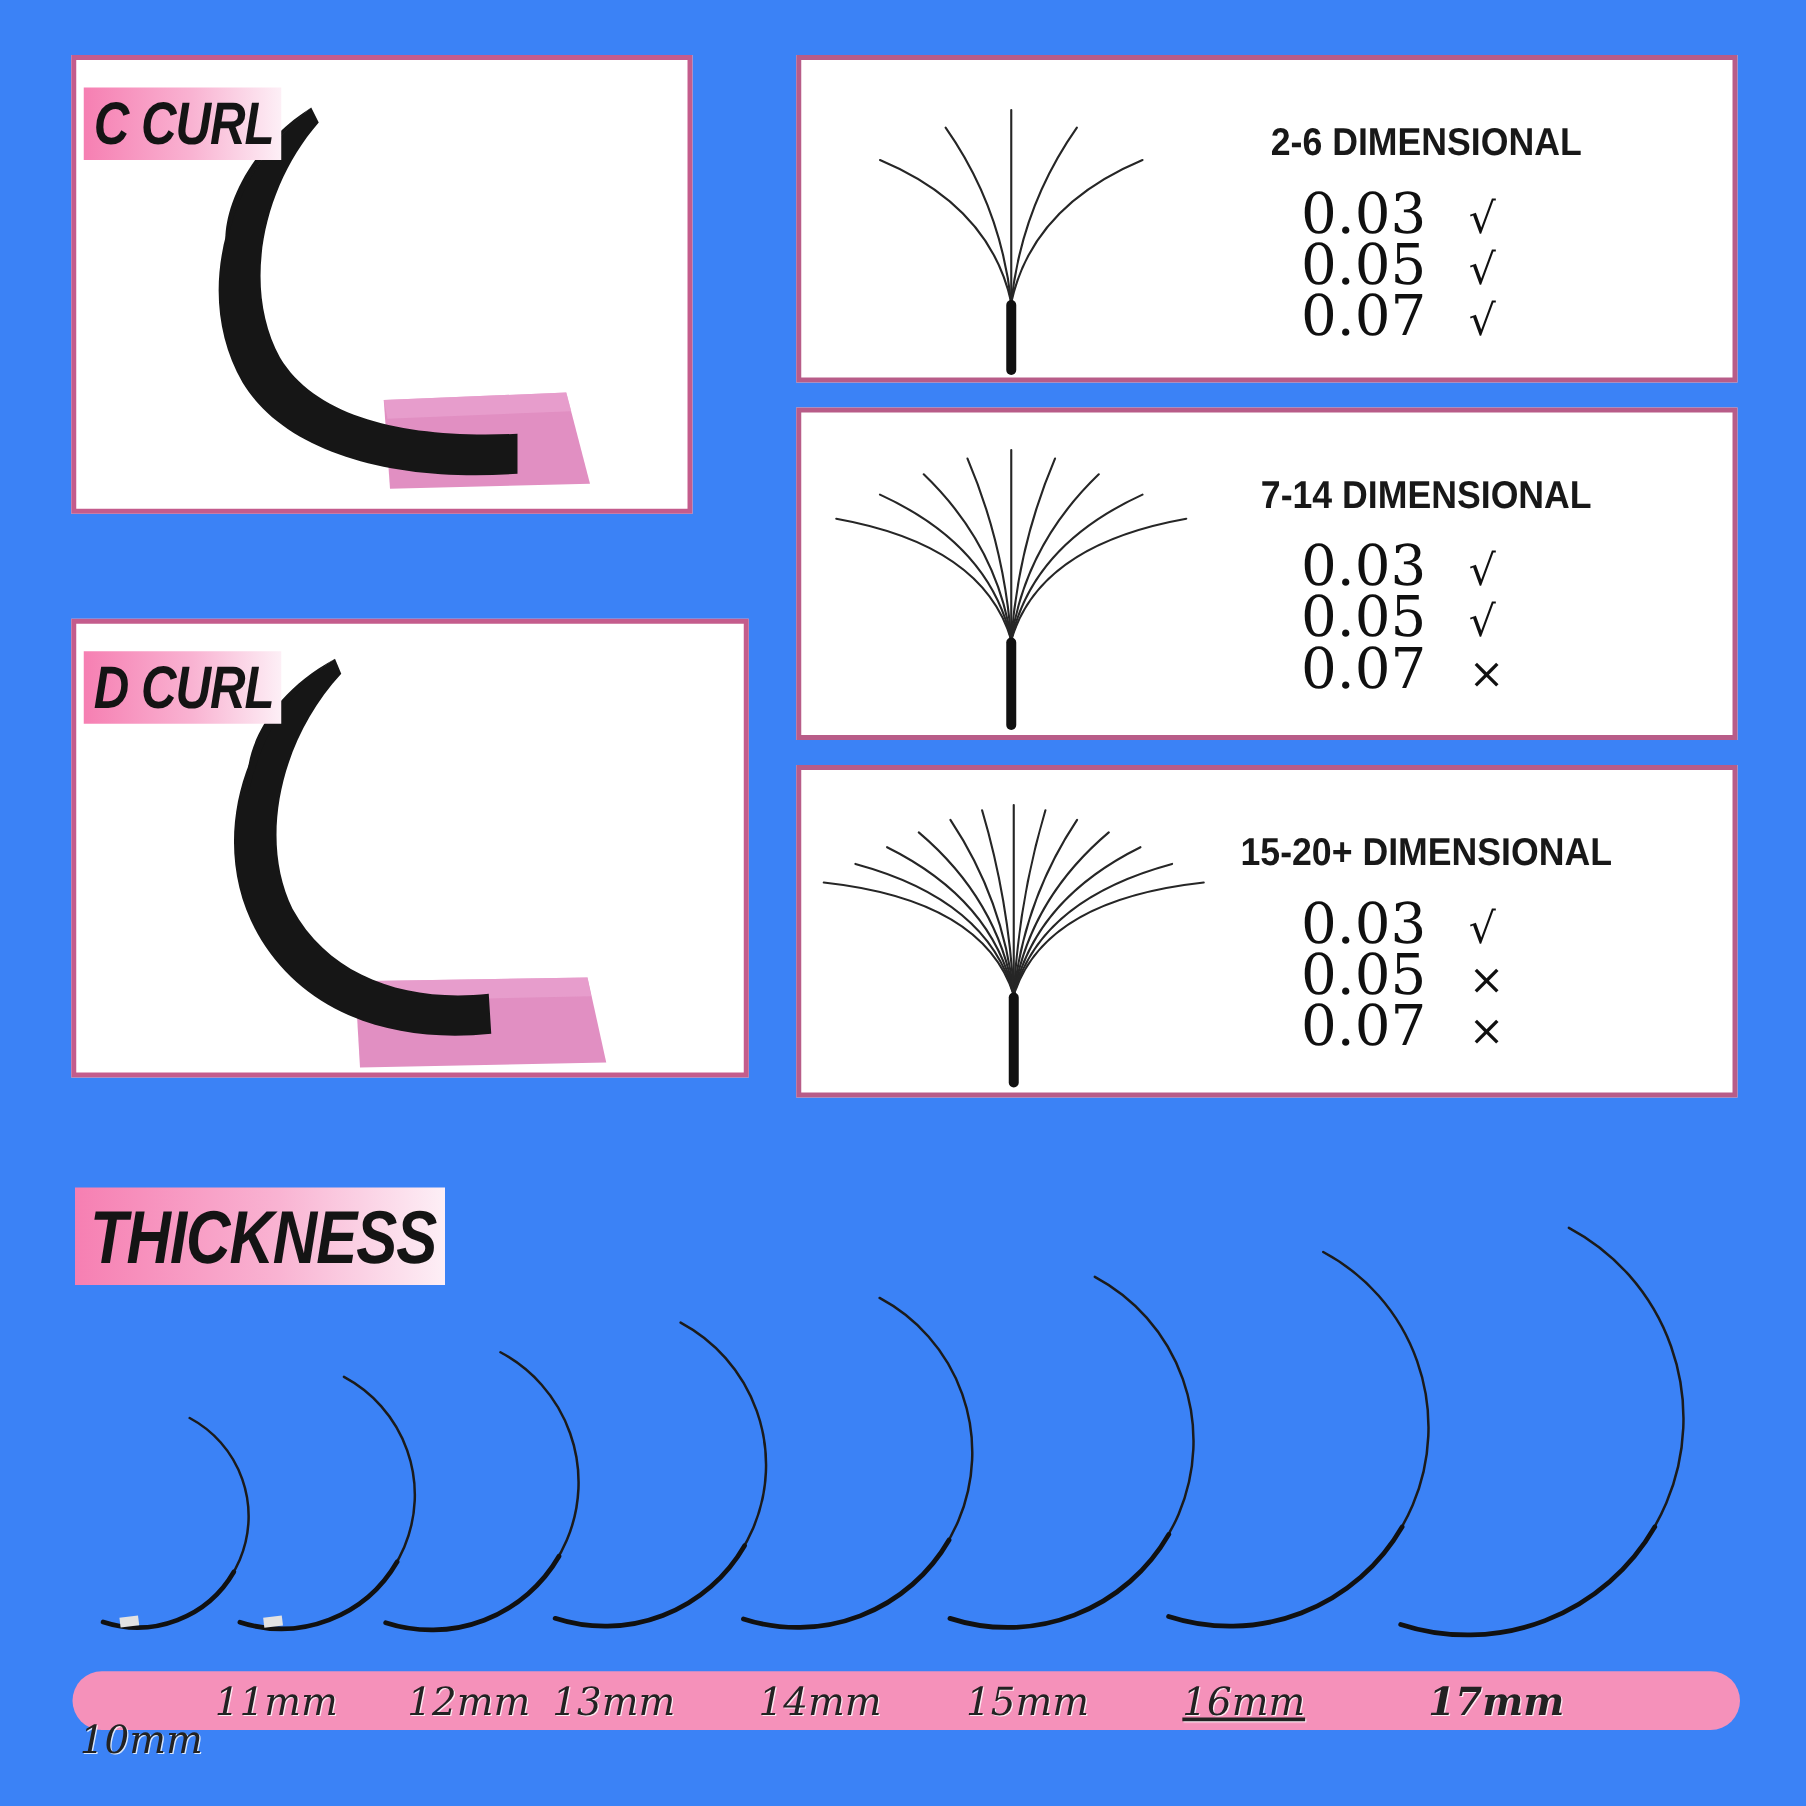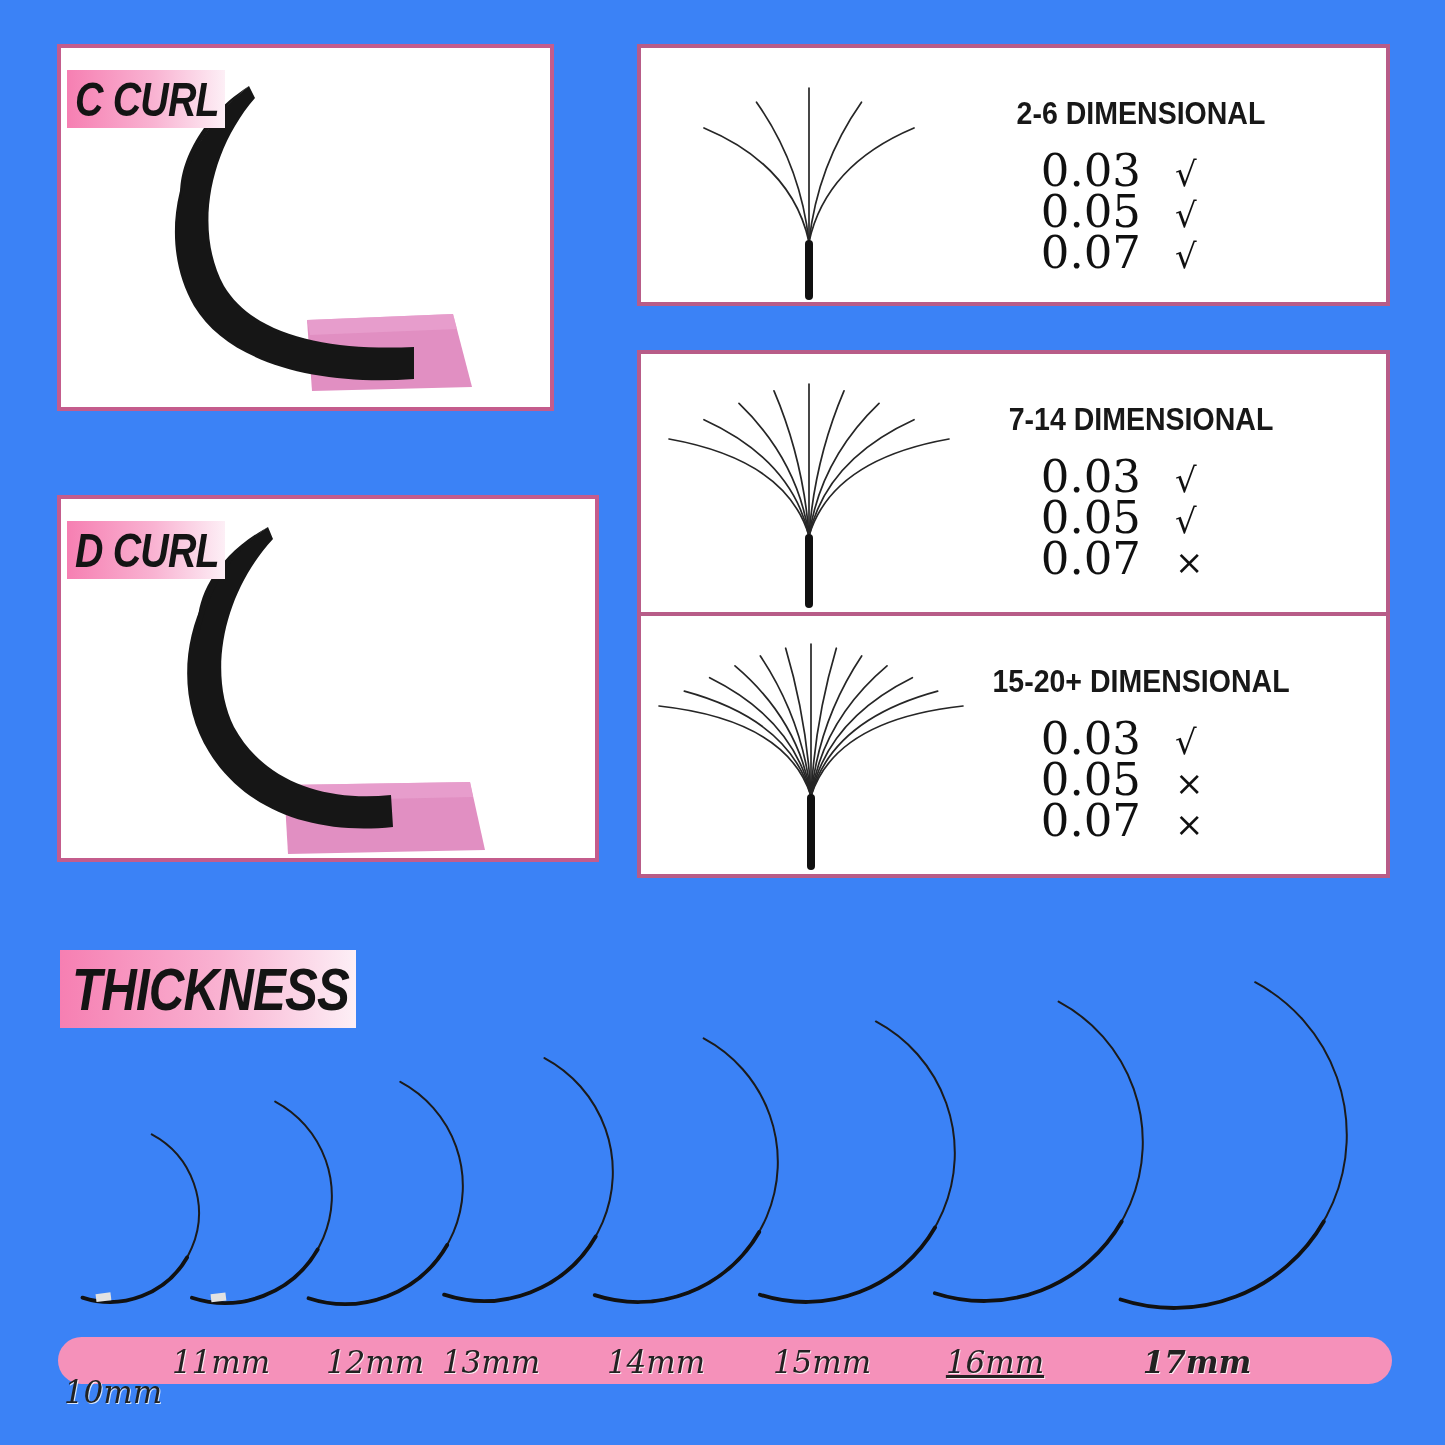--- a/index.html
+++ b/index.html
@@ -4,21 +4,21 @@
 <style>
   html,body{margin:0;padding:0;background:#ffffff;}
   .canvas{position:relative;width:1445px;height:1445px;background:#3b82f6;overflow:hidden;
           font-family:"Liberation Sans",sans-serif;}
 
   
   .frame{position:absolute;background:#ffffff;border:4px solid #b85c88;box-sizing:border-box;}
   .curl-box-c{left:57px;top:44px;width:497px;height:367px;border-color:#c45c8c;}
   .curl-box-d{left:57px;top:495px;width:542px;height:367px;border-color:#c45c8c;}
   .dim-box-1{left:637px;top:44px;width:753px;height:262px;}
-  .dim-box-2{left:637px;top:326px;width:753px;height:266px;margin-top:24px;}
+  .dim-box-2{left:637px;top:326px;width:753px;height:266px;}
   .dim-box-3{left:637px;top:612px;width:753px;height:266px;}
 
   .curl-art,.fan-art,.arc-art{position:absolute;left:0;top:0;}
 
   
   .grad-label{position:absolute;display:flex;align-items:center;
       background:linear-gradient(90deg,#f67fb2 0%,#f9b3d2 55%,#fdeff6 100%);}
   .curl-label{left:6px;top:22px;width:150px;height:58px;padding-left:8px;}
   .grad-label .t{font-weight:bold;font-style:italic;font-size:48px;color:#141414;
       letter-spacing:-1px;transform:scaleX(0.82);transform-origin:left center;white-space:nowrap;}

